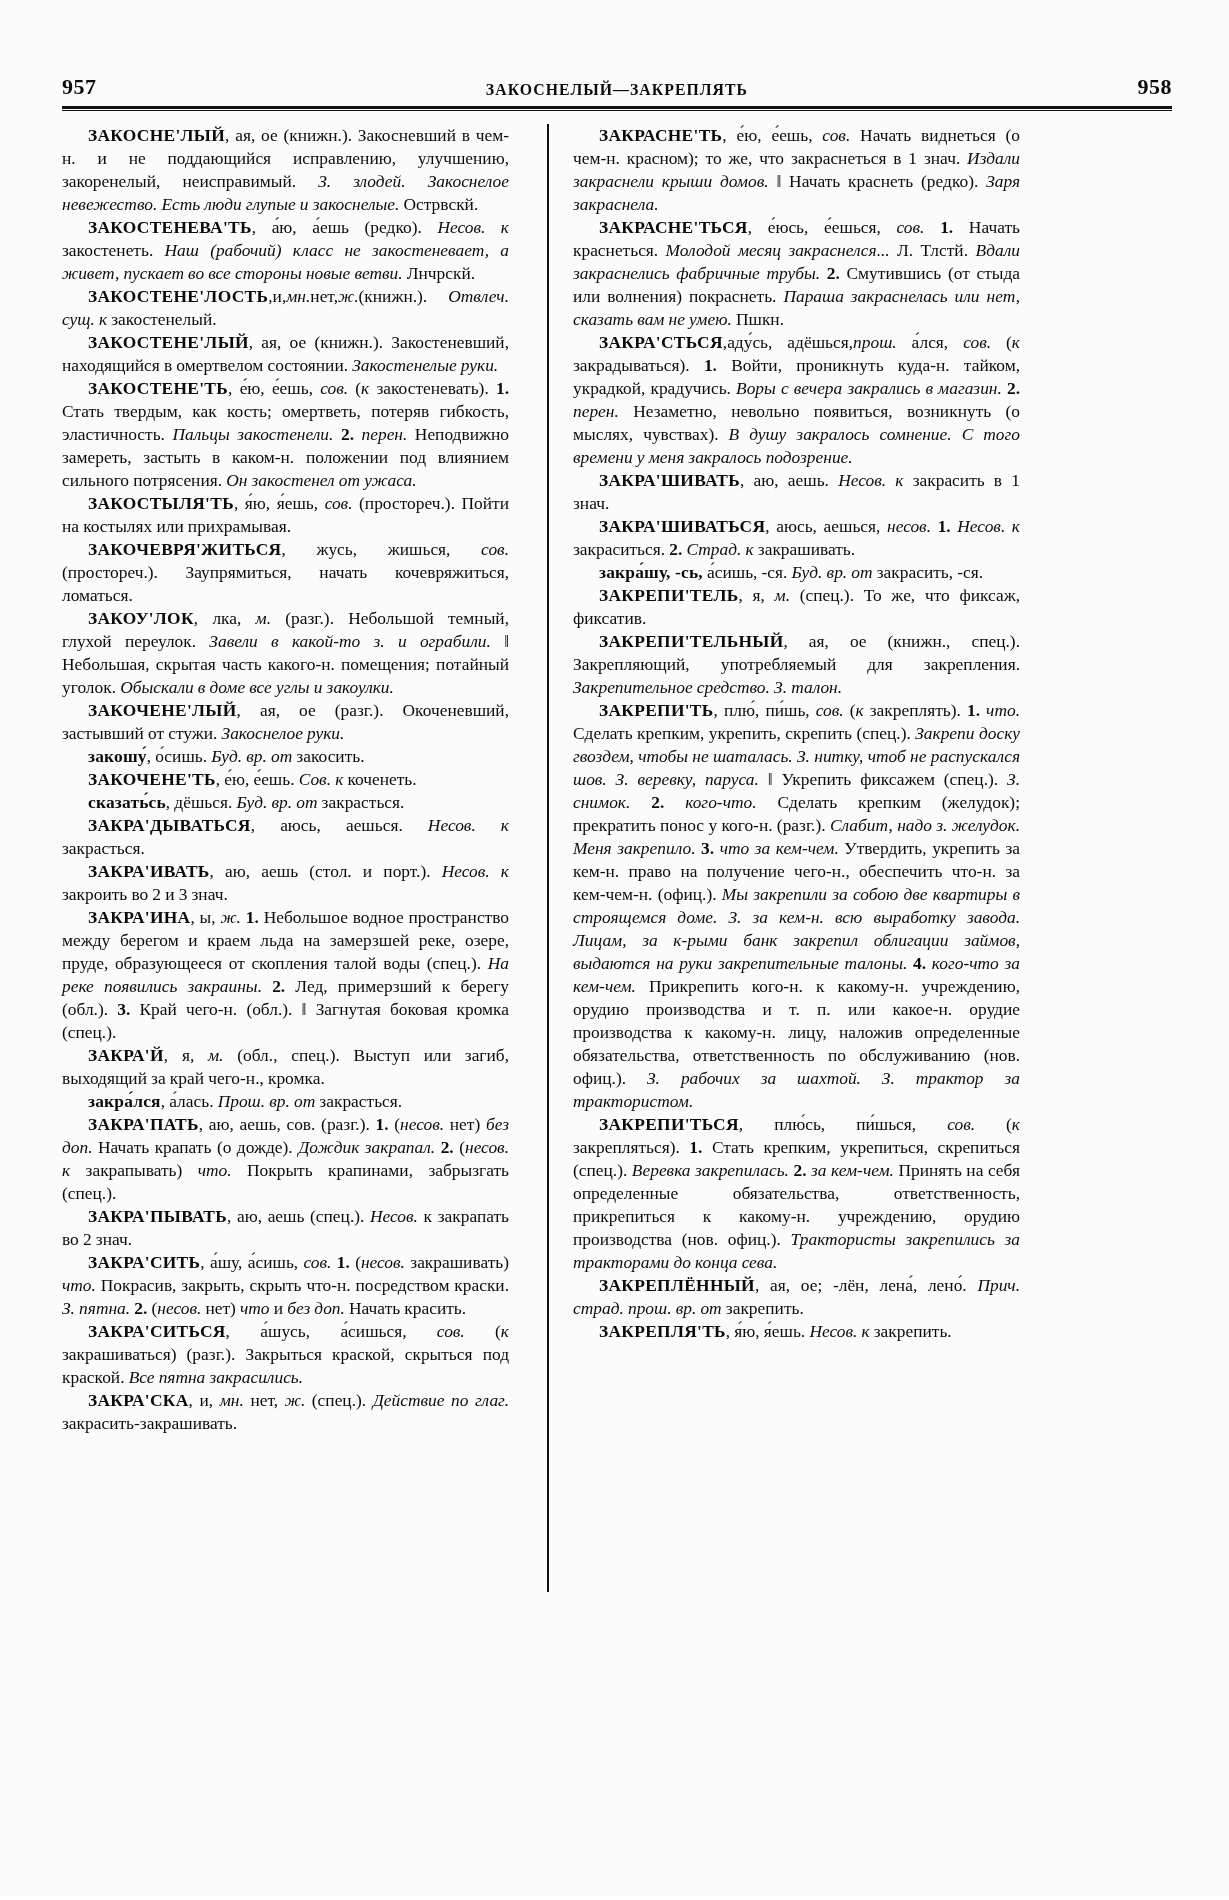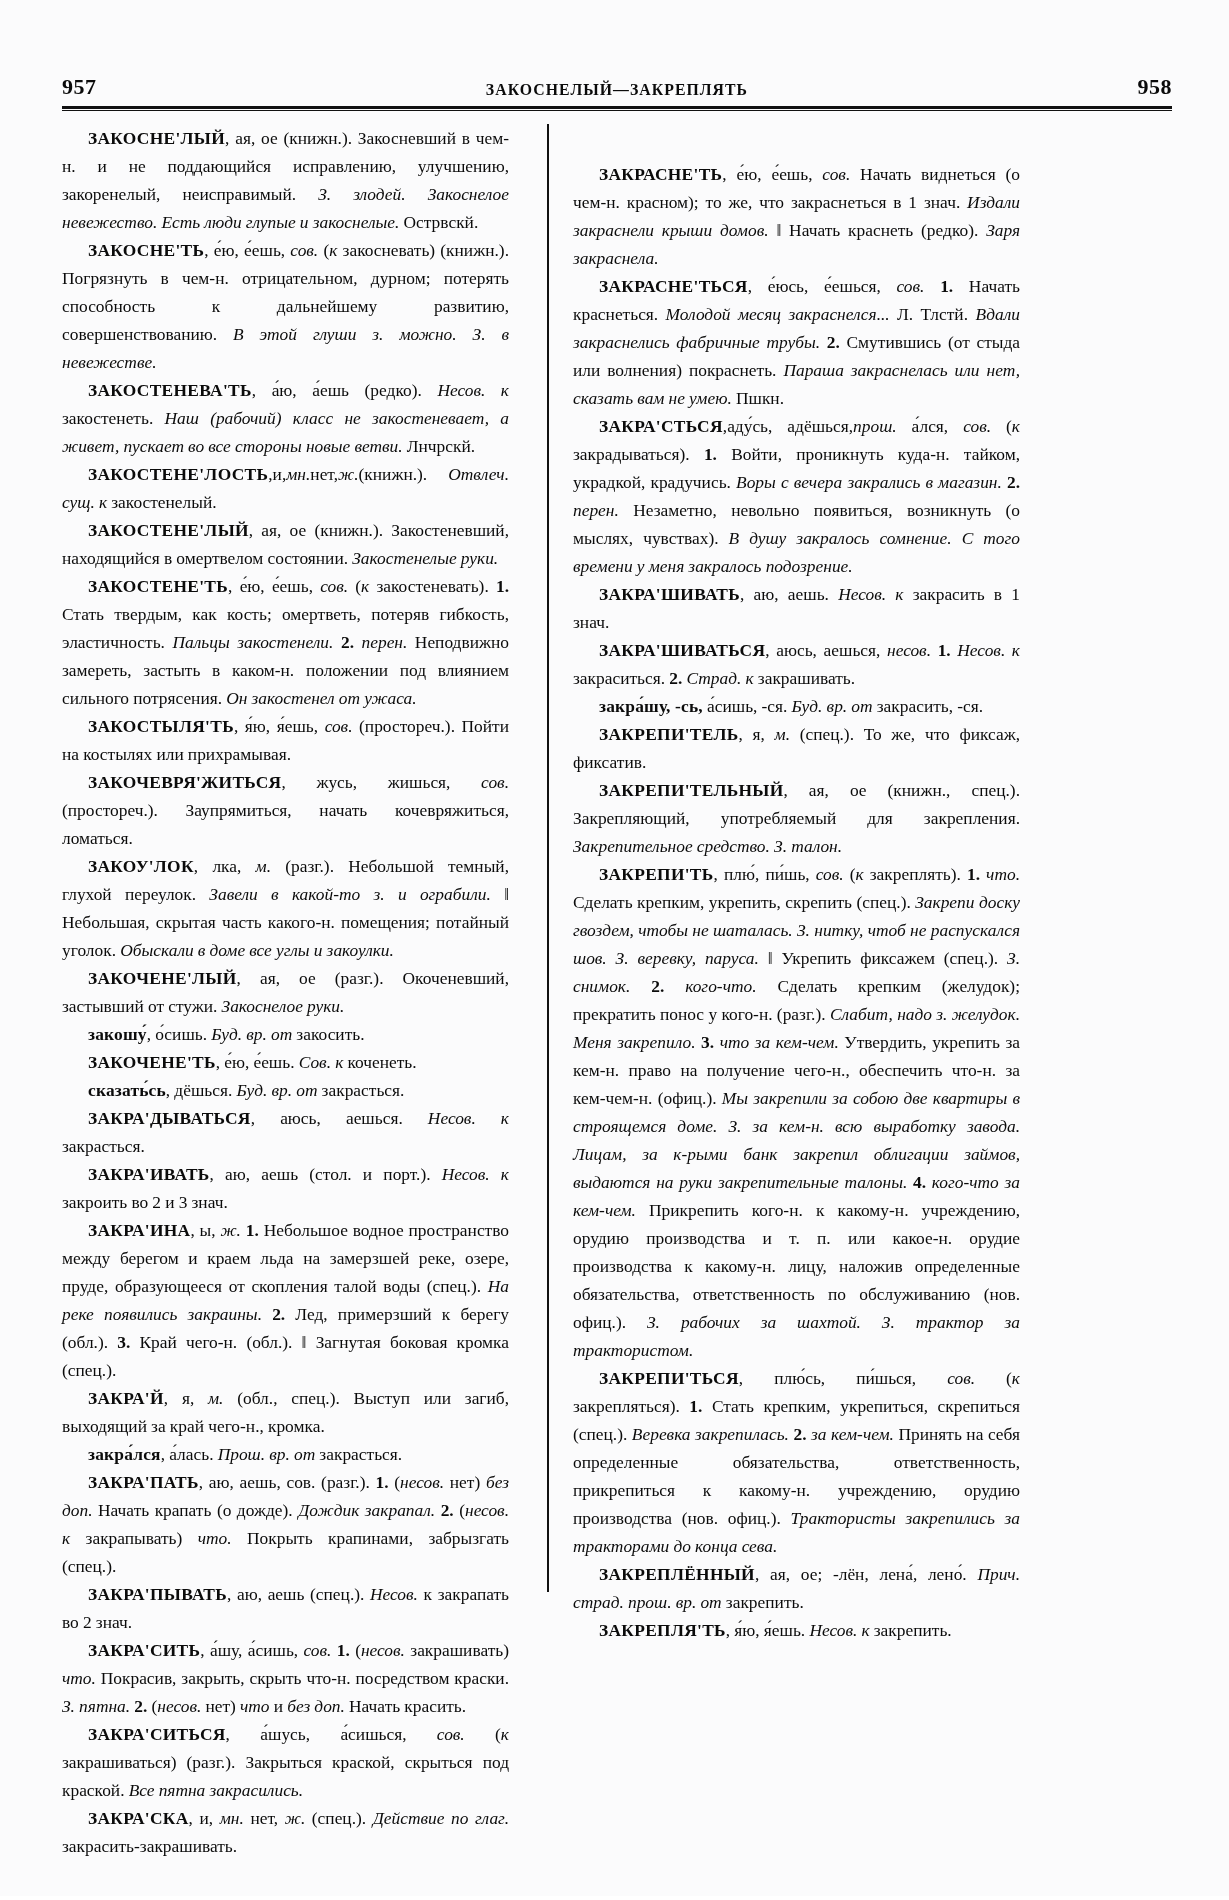--- a/index.html
+++ b/index.html
@@ -60,35 +60,35 @@
     left: 62px;
     top: 124px;
     width: 1110px;
     height: 1660px;
     display: flex;
     gap: 0;
   }
   .col {
     width: 447px;
     font-size: 17.4px;
-    line-height: 28px;
+    line-height: 23px;
     text-align: justify;
     text-justify: inter-word;
     hyphens: none;
     word-spacing: -0.2px;
   }
   .col-left { padding-right: 14px; }
   .divider {
     width: 0;
     border-left: 2px solid #111;
     margin: 0 24px 0 24px;
     align-self: stretch;
     height: 1468px;
   }
-  .col-right { padding-left: 0; margin-top: 36px; }
+  .col-right { padding-left: 0; }
 
   .entry {
     margin: 0;
     text-indent: 26px;
   }
   .hw {
     font-weight: bold;
     letter-spacing: 0.3px;
   }
   .hw-small {
@@ -108,21 +108,20 @@
     <span class="folio">957</span>
     <span class="runtitle">ЗАКОСНЕЛЫЙ—ЗАКРЕПЛЯТЬ</span>
     <span class="folio">958</span>
   </div>
 
   <div class="rule-double"></div>
 
   <div class="cols">
     <div class="col col-left" id="col-left">
         <p class="entry"><span class="hw">ЗАКОСНЕ'ЛЫЙ</span>, ая, ое (книжн.). Закосневший в чем-н. и не поддающийся исправлению, улучшению, закоренелый, неисправимый. <span class="it">З. злодей. Закоснелое невежество. Есть люди глупые и закоснелые.</span> Острвскй.</p>
-        <p class="entry"><span class="hw">ЗАКОСНЕ'ТЬ</span>, е́ю, е́ешь, <span class="it">сов.</span> (<span class="it">к</span> закосневать) (книжн.). Погрязнуть в чем-н. отрицательном, дурном; потерять способность к дальнейшему развитию, совершенствованию. <span class="it">В этой глуши з. можно. З. в невежестве.</span></p>
         <p class="entry"><span class="hw">ЗАКОСТЕНЕВА'ТЬ</span>, а́ю, а́ешь (редко). <span class="it">Несов. к</span> закостенеть. <span class="it">Наш (рабочий) класс не закостеневает, а живет, пускает во все стороны новые ветви.</span> Лнчрскй.</p>
         <p class="entry"><span class="hw">ЗАКОСТЕНЕ'ЛОСТЬ</span>,и,<span class="it">мн.</span>нет,<span class="it">ж.</span>(книжн.). <span class="it">Отвлеч. сущ. к</span> закостенелый.</p>
         <p class="entry"><span class="hw">ЗАКОСТЕНЕ'ЛЫЙ</span>, ая, ое (книжн.). Закостеневший, находящийся в омертвелом состоянии. <span class="it">Закостенелые руки.</span></p>
         <p class="entry"><span class="hw">ЗАКОСТЕНЕ'ТЬ</span>, е́ю, е́ешь, <span class="it">сов.</span> (<span class="it">к</span> закостеневать). <span class="num">1.</span> Стать твердым, как кость; омертветь, потеряв гибкость, эластичность. <span class="it">Пальцы закостенели.</span> <span class="num">2.</span> <span class="it">перен.</span> Неподвижно замереть, застыть в каком-н. положении под влиянием сильного потрясения. <span class="it">Он закостенел от ужаса.</span></p>
         <p class="entry"><span class="hw">ЗАКОСТЫЛЯ'ТЬ</span>, я́ю, я́ешь, <span class="it">сов.</span> (простореч.). Пойти на костылях или прихрамывая.</p>
         <p class="entry"><span class="hw">ЗАКОЧЕВРЯ'ЖИТЬСЯ</span>, жусь, жишься, <span class="it">сов.</span> (простореч.). Заупрямиться, начать кочевряжиться, ломаться.</p>
         <p class="entry"><span class="hw">ЗАКОУ'ЛОК</span>, лка, <span class="it">м.</span> (разг.). Небольшой темный, глухой переулок. <span class="it">Завели в какой-то з. и ограбили.</span> <span class="par">‖</span> Небольшая, скрытая часть какого-н. помещения; потайный уголок. <span class="it">Обыскали в доме все углы и закоулки.</span></p>
         <p class="entry"><span class="hw">ЗАКОЧЕНЕ'ЛЫЙ</span>, ая, ое (разг.). Окоченевший, застывший от стужи. <span class="it">Закоснелое руки.</span></p>
         <p class="entry"><span class="hw-small">закошу́</span>, о́сишь. <span class="it">Буд. вр. от</span> закосить.</p>
         <p class="entry"><span class="hw">ЗАКОЧЕНЕ'ТЬ</span>, е́ю, е́ешь. <span class="it">Сов. к</span> коченеть.</p>

